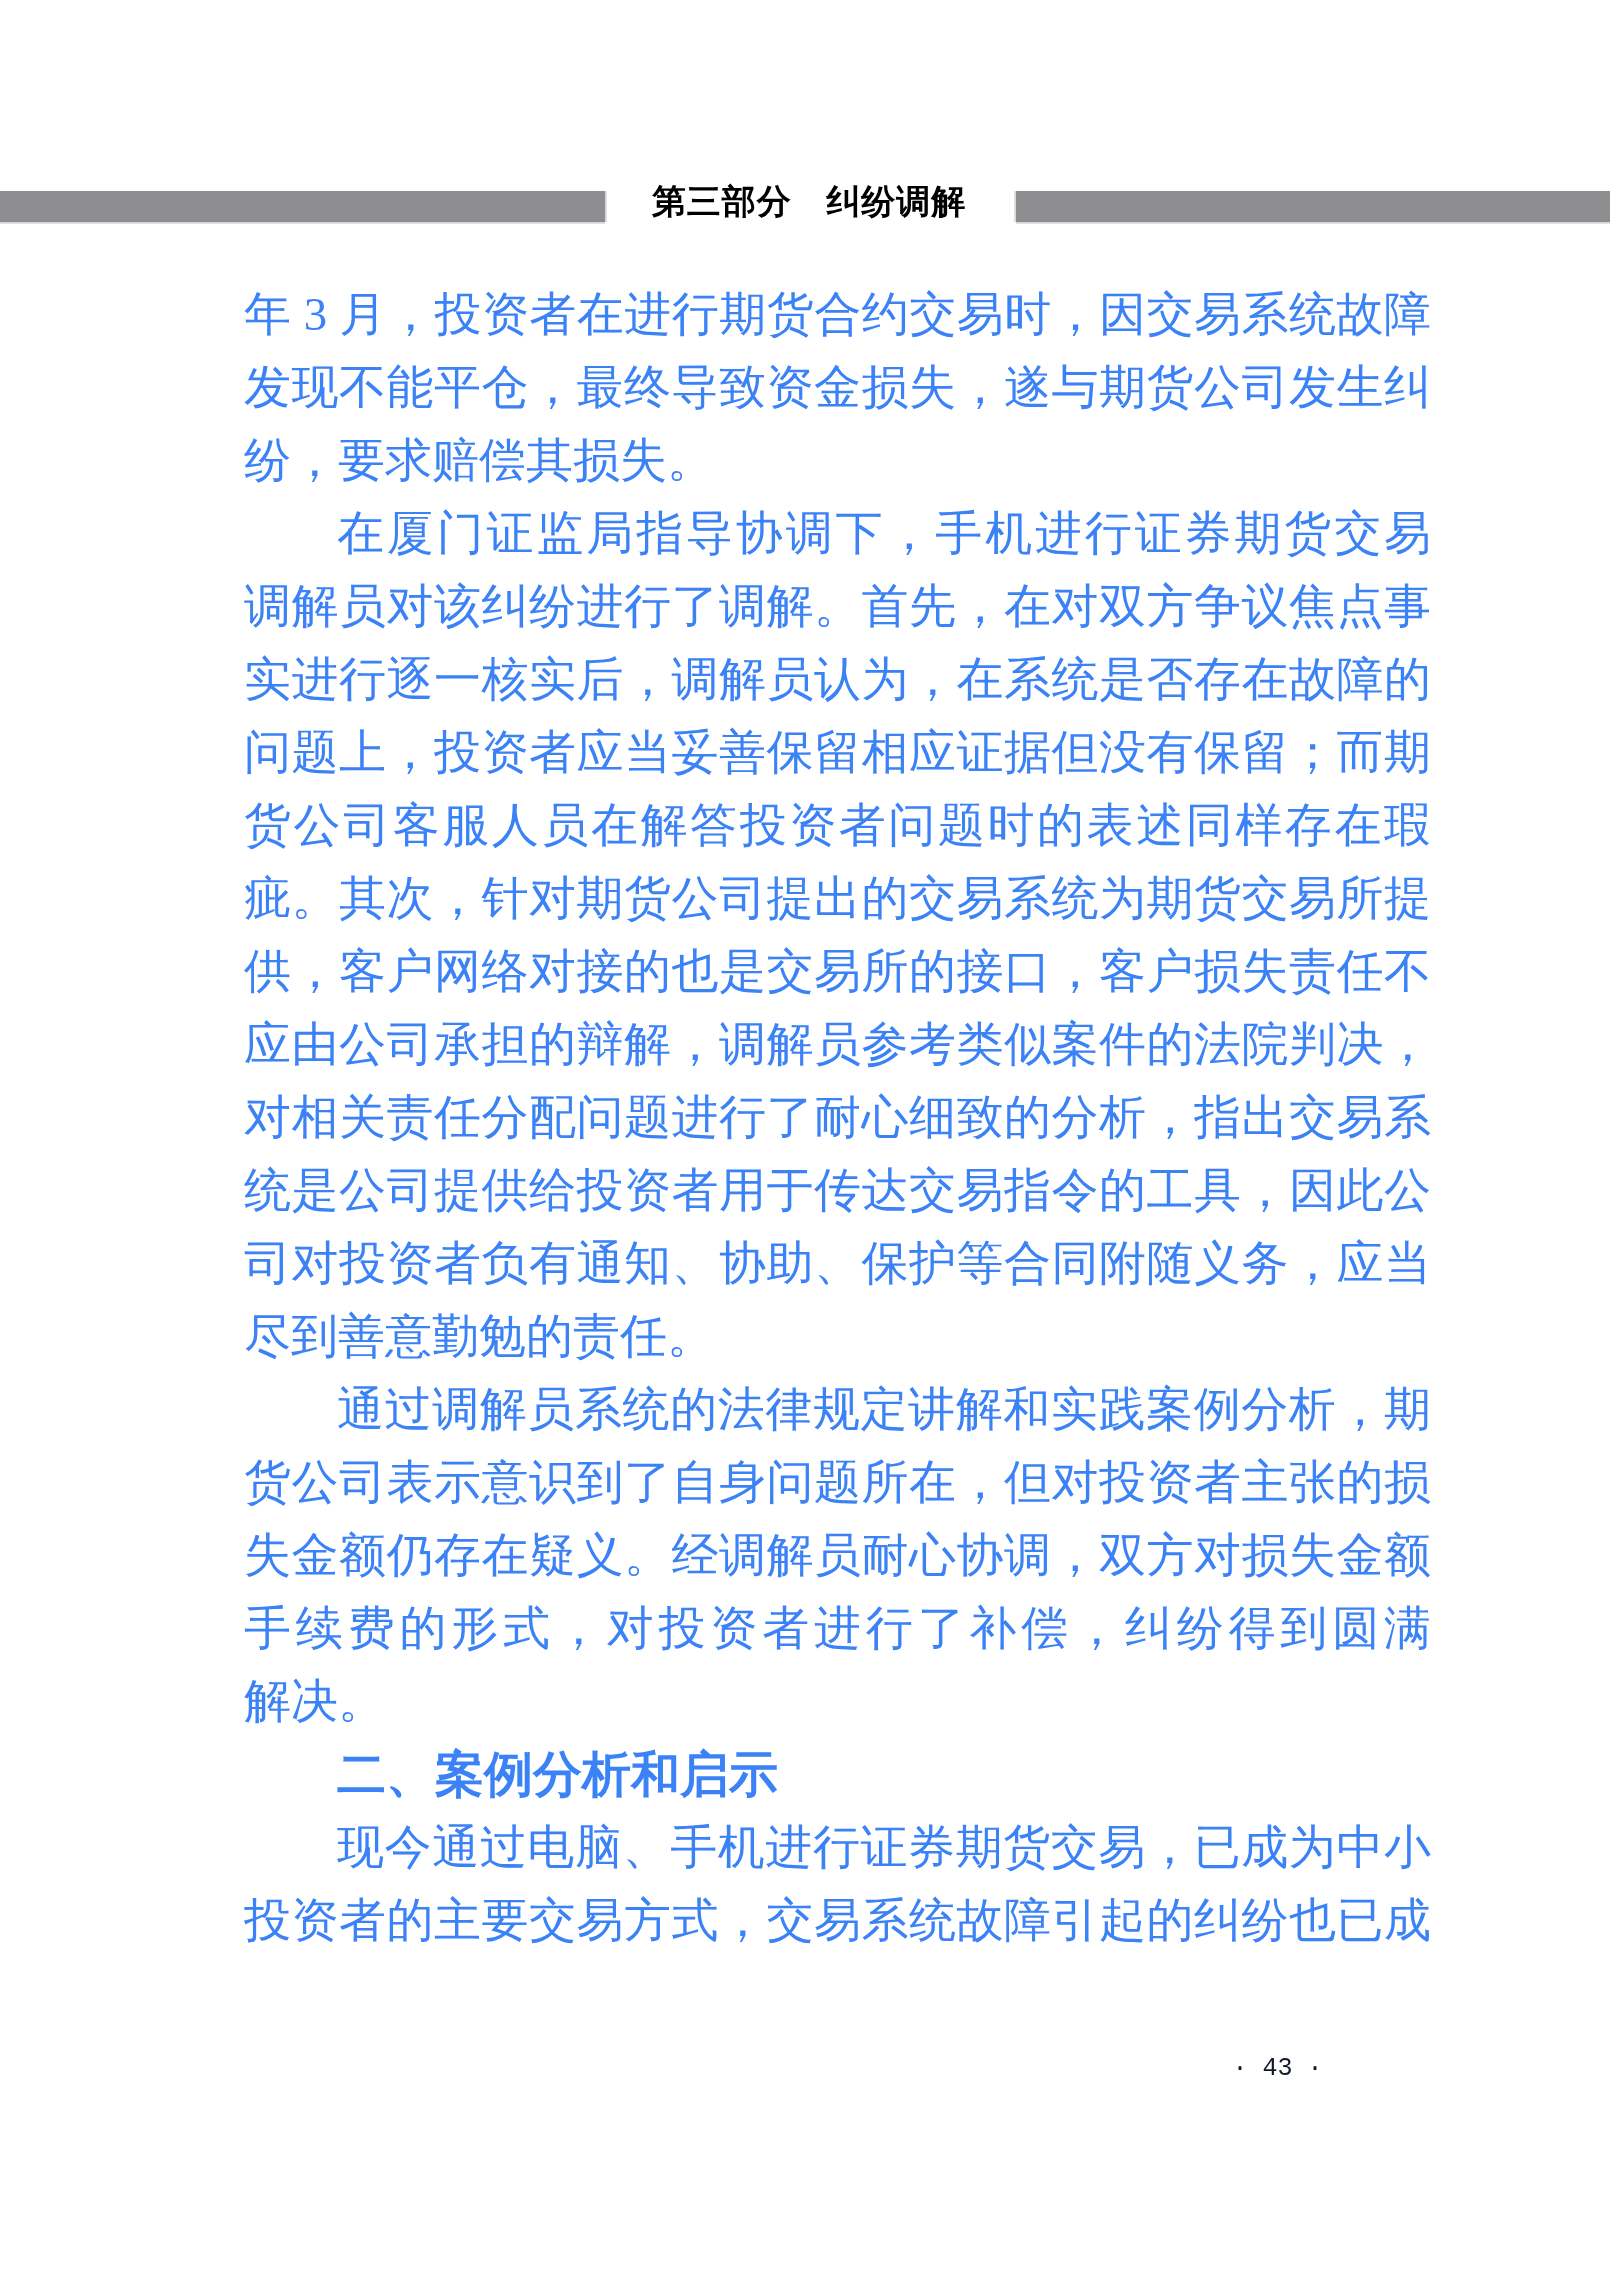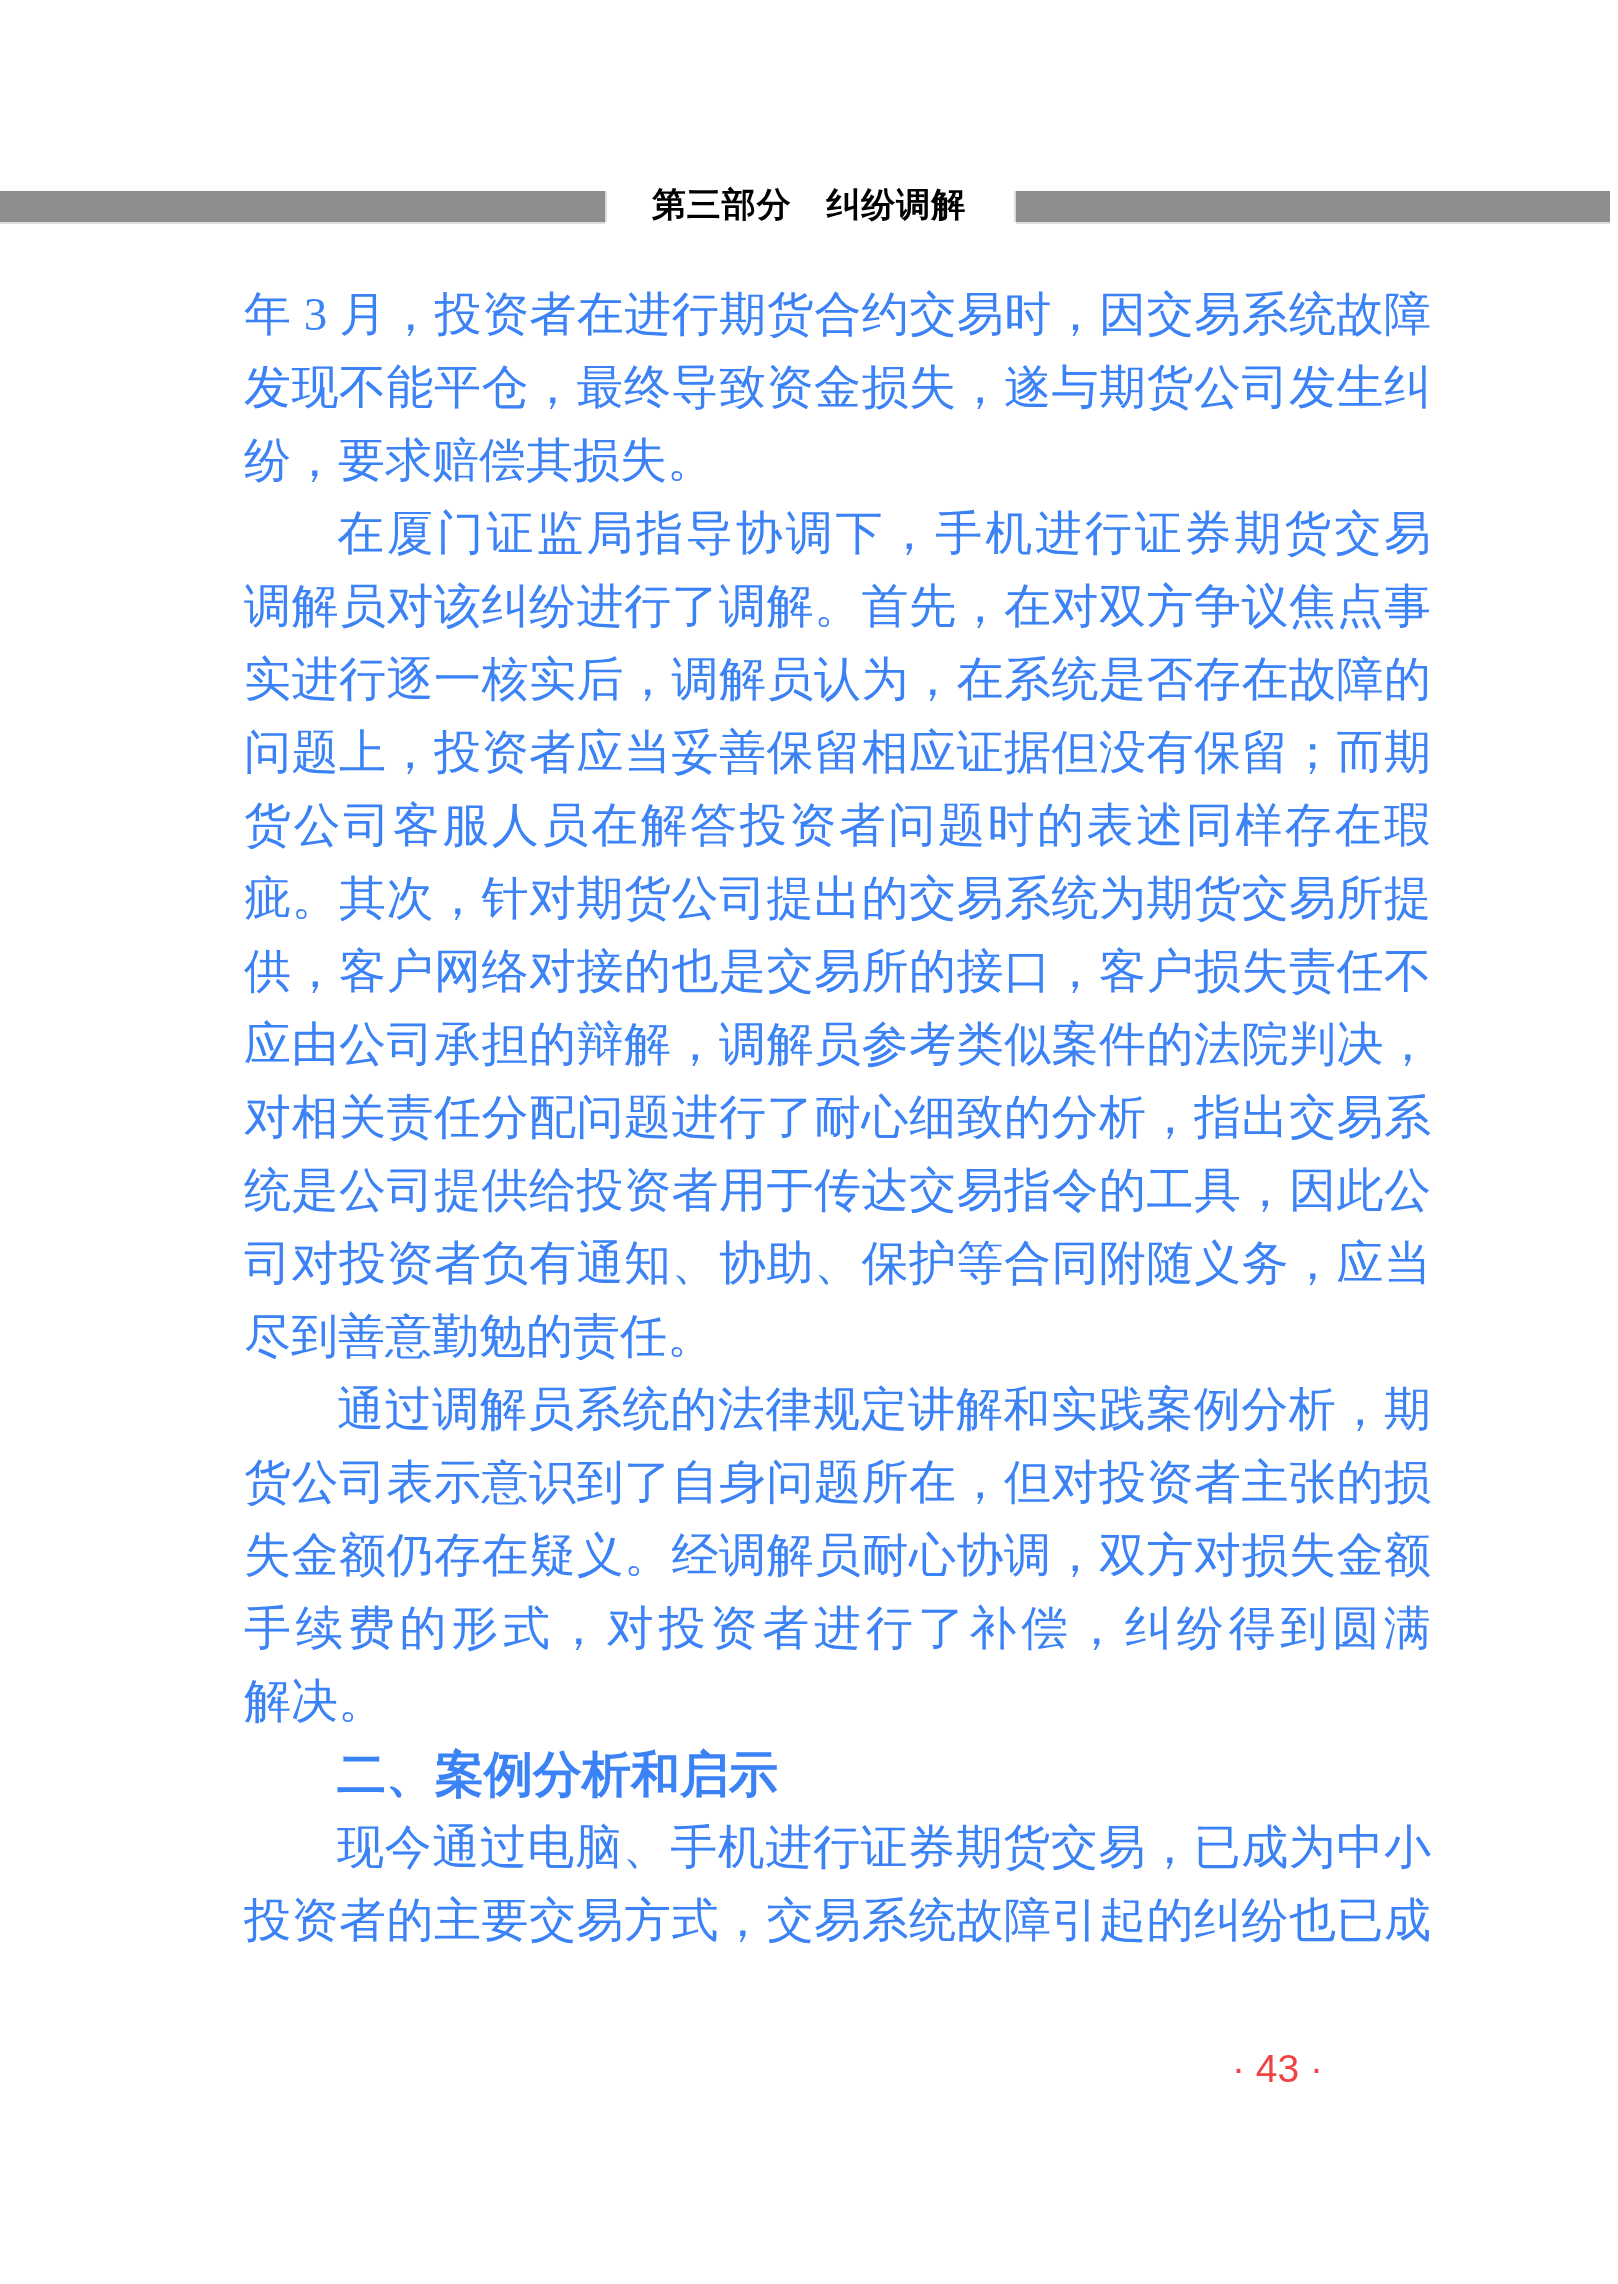--- a/index.html
+++ b/index.html
@@ -40,21 +40,21 @@
     left: 1016px;
     width: 594px;
     box-shadow: -1.8px 0 0 #d9d9db, 0 1.8px 0 #d9d9db;
   }
   .hdr-title {
     position: absolute;
     top: 185px;
     left: 0;
     width: 100%;
     text-align: center;
-    font-family: Liberation Serif, serif;
+    font-family: Liberation Mono, monospace;
     font-weight: bold;
     font-size: 34px;
     line-height: 39px;
     letter-spacing: 0.9px;
     color: #000000;
   }
 
   
   .text-column {
     position: absolute;
@@ -85,24 +85,24 @@
     text-align-last: left;
   }
 
   
   .page-number {
     position: absolute;
     top: 2046px;
     left: 1188px;
     width: 179px;
     text-align: center;
-    font-family: Liberation Sans, sans-serif;
-    font-size: 39px;
+    font-family: Liberation Mono, monospace;
+    font-size: 25px;
     line-height: 45px;
-    color: #ef4444;
+    color: #0f172a;
   }
 </style>
 </head>
 <body>
 
 <div class="page">
 
   <div class="running-header">
     <div class="hdr-bar hdr-bar-left"></div>
     <div class="hdr-bar hdr-bar-right"></div>

